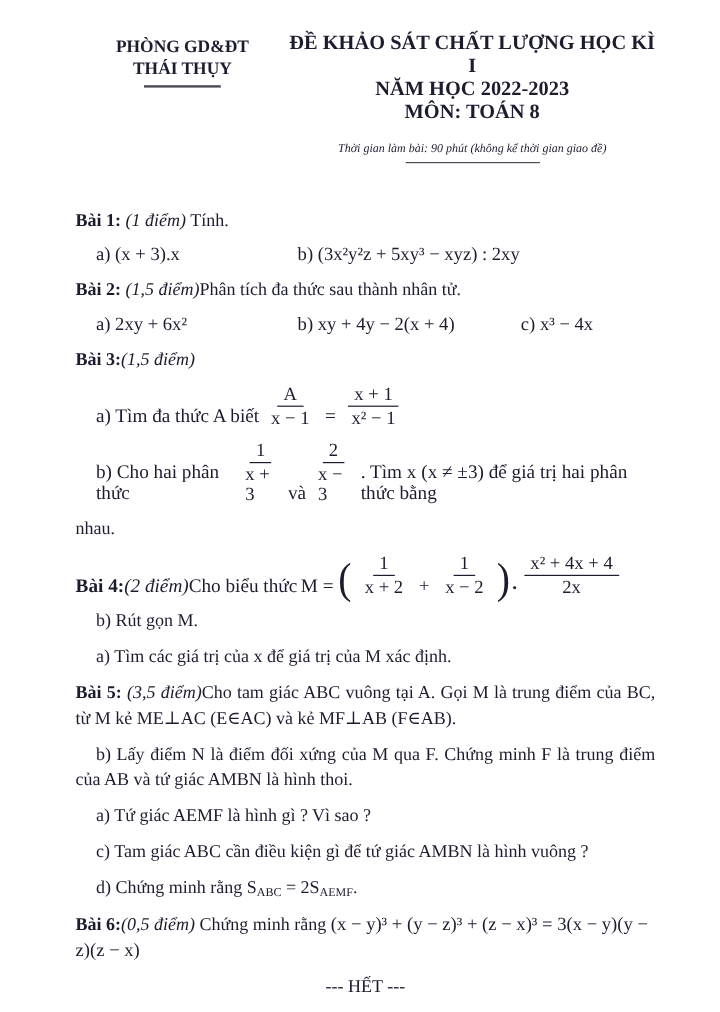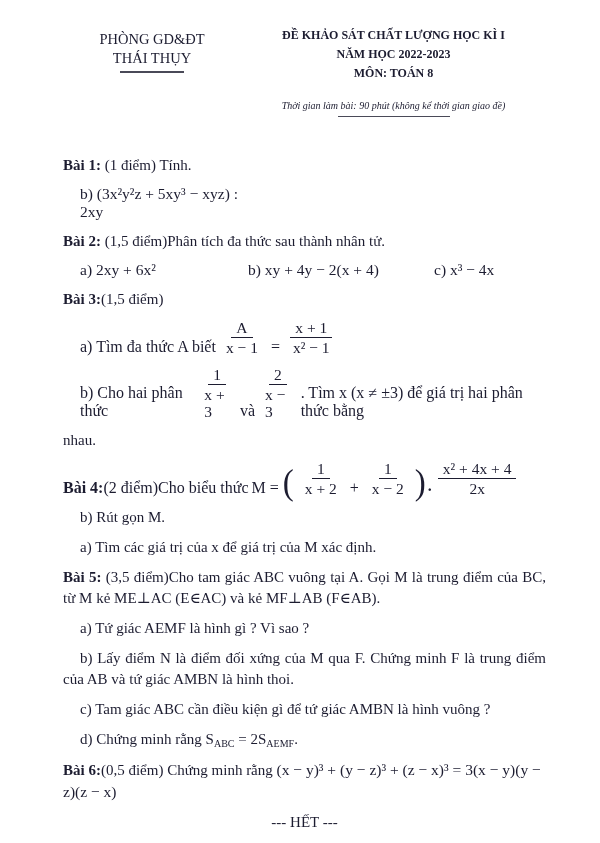--- a/index.html
+++ b/index.html
@@ -9,31 +9,31 @@
     font-family: "Liberation Serif", "DejaVu Serif", serif;
     color: #1c1c30;
     position: relative;
     overflow: hidden;
   }
   .page { padding: 26px 54px 0 63px; }
 
   
   .header { display: flex; margin-bottom: 38px; }
   .header-left { width: 178px; text-align: center; padding-top: 4px; }
-  .header-left .line { font-weight: normal; font-size: 14.5px; line-height: 19px; }
+  .header-left .line { font-weight: bold; font-size: 14.5px; line-height: 19px; }
   .rule-office { width: 64px; height: 0; border-bottom: 2px solid #4a4a58; margin: 3px auto 0; }
   .header-right { flex: 1; text-align: center; }
-  .header-right .line { font-weight: bold; font-size: 12px; line-height: 19px; }
+  .header-right .line { font-weight: bold; font-size: 17px; line-height: 19px; }
   .header-right .duration { font-style: italic; font-weight: normal; font-size: 10px; line-height: 19px; margin-top: 13px; }
   .rule-duration { width: 112px; height: 0; border-bottom: 1.5px solid #4a4a58; margin: 1px auto 0; }
 
   
   p, .row { font-size: 15px; line-height: 21px; }
   .bold { font-weight: bold; }
-  .italic { }
+  .italic { font-style: italic; }
   .prob-head { margin-bottom: 9px; }
   .item { text-indent: 17px; margin-bottom: 9px; }
   .just { text-align: justify; }
 
   
   .cols { display: grid; padding-left: 17px; margin-bottom: 10px; font-size: 15.5px; }
   .cols2 { grid-template-columns: 168px 1fr; }
   .cols3 { grid-template-columns: 168px 186px 1fr; }
 
   
@@ -67,20 +67,21 @@
         <div class="line">NĂM HỌC 2022-2023</div>
         <div class="line">MÔN: TOÁN 8</div>
         <div class="duration">Thời gian làm bài: 90 phút (không kể thời gian giao đề)</div>
         <div class="rule-duration"></div>
       </div>
   </div>
 
   <div>
     <p class="prob-head"><span class="bold">Bài 1:</span><span class="italic"> (1 điểm)</span><span> Tính.</span></p>
     <div class="cols cols2">
+        <span>a) (x + 3).x</span>
         <span>b) (3x²y²z + 5xy³ − xyz) : 2xy</span>
       </div>
   </div>
 
   <div>
     <p class="prob-head"><span class="bold">Bài 2:</span><span class="italic"> (1,5 điểm)</span><span>Phân tích đa thức sau thành nhân tử.</span></p>
     <div class="cols cols3">
         <span>a) 2xy + 6x²</span>
         <span>b) xy + 4y − 2(x + 4)</span>
         <span>c) x³ − 4x</span>
@@ -139,22 +140,22 @@
           <span class="num">x² + 4x + 4</span>
           <span class="den">2x</span>
         </span>
     </div>
     <p class="item">b) Rút gọn M.</p>
     <p class="item">a) Tìm các giá trị của x để giá trị của M xác định.</p>
   </div>
 
   <div>
     <p class="prob-head just"><span class="bold">Bài 5:</span><span class="italic"> (3,5 điểm)</span><span>Cho tam giác ABC vuông tại A. Gọi M là trung điểm của BC, từ M kẻ ME⊥AC (E∈AC) và kẻ MF⊥AB (F∈AB).</span></p>
+    <p class="item just">b) Lấy điểm N là điểm đối xứng của M qua F. Chứng minh F là trung điểm của AB và tứ giác AMBN là hình thoi.</p>
     <p class="item">a) Tứ giác AEMF là hình gì ? Vì sao ?</p>
-    <p class="item just">b) Lấy điểm N là điểm đối xứng của M qua F. Chứng minh F là trung điểm của AB và tứ giác AMBN là hình thoi.</p>
     <p class="item">c) Tam giác ABC cần điều kiện gì để tứ giác AMBN là hình vuông ?</p>
     <p class="item"><span>d) Chứng minh rằng S</span><sub>ABC</sub><span> = 2S</span><sub>AEMF</sub><span>.</span></p>
   </div>
 
   <div>
     <p class="prob-head"><span class="bold">Bài 6:</span><span class="italic">(0,5 điểm)</span><span> Chứng minh rằng </span><span style="font-size:15.5px;">(x − y)³ + (y − z)³ + (z − x)³ = 3(x − y)(y − z)(z − x)</span></p>
     <p class="center-line">--- HẾT ---</p>
   </div>
 
 </div>

